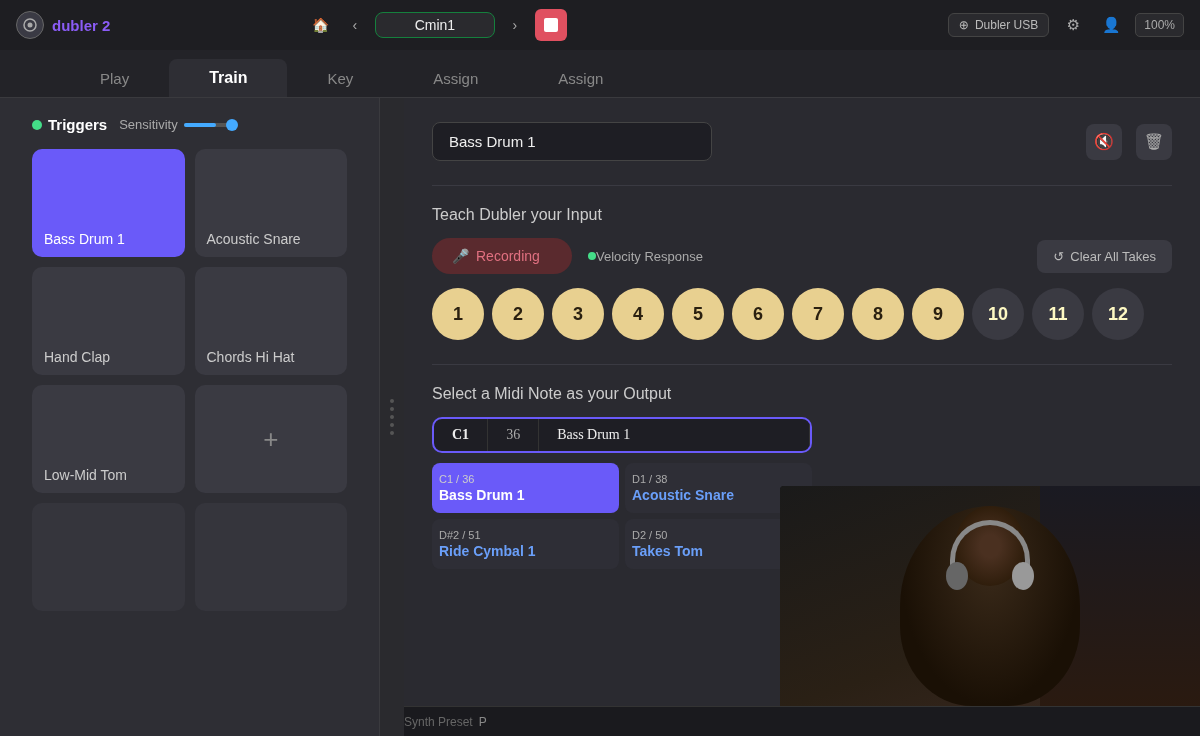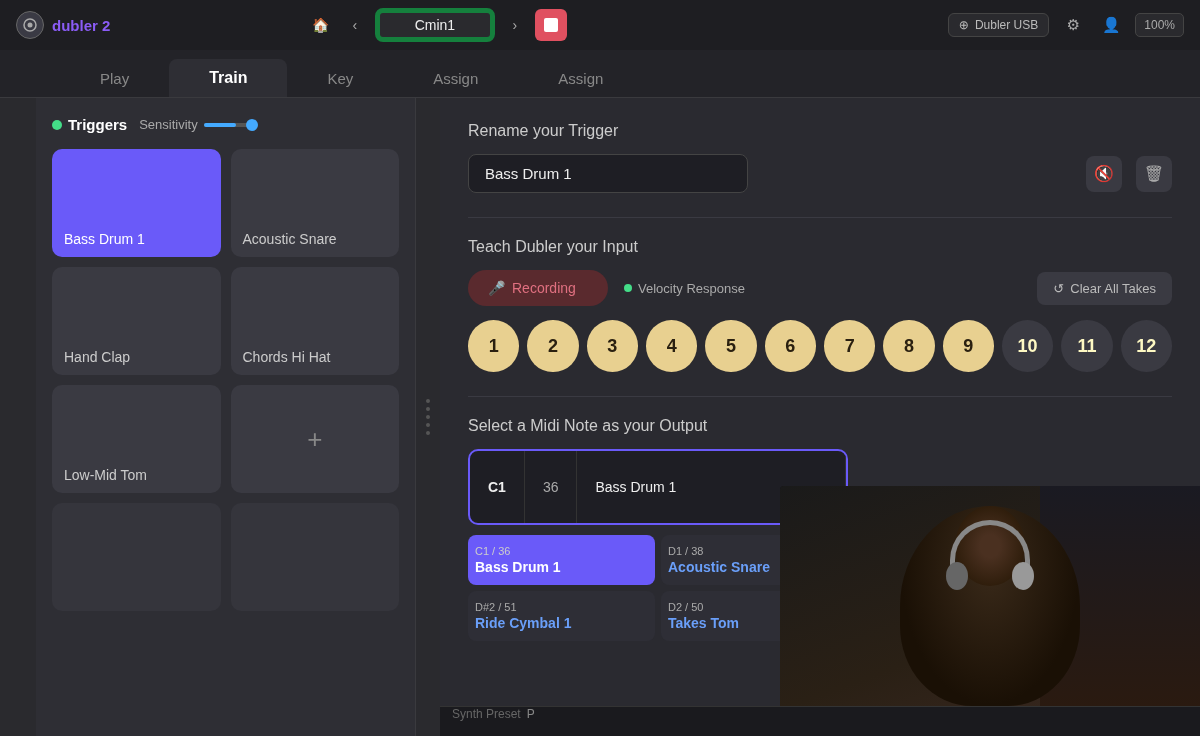--- a/index.html
+++ b/index.html
@@ -45,21 +45,21 @@
       margin-right: auto;
     }
     .nav-icon-btn {
       width: 28px; height: 28px;
       background: none; border: none; color: #aaa;
       font-size: 14px; cursor: pointer;
       display: flex; align-items: center; justify-content: center;
     }
     .project-name-bar {
       background: #2a2a2e;
-      border: 5px solid #15803d;
+      border: 1px solid #15803d;
       border-radius: 8px;
       padding: 4px 14px;
       font-size: 14px; color: #eee;
       min-width: 120px; text-align: center;
     }
     .record-btn {
       width: 32px; height: 32px;
       background: #e05060;
       border-radius: 6px;
       display: flex; align-items: center; justify-content: center;
@@ -120,25 +120,24 @@
     
     .main {
       display: flex;
       height: calc(736px - 50px - 48px);
     }
 
     
     .sidebar {
       width: 380px;
       background: #2e2e34;
-      padding: 18px 16px;
+      padding: 18px 32px;
       border-right: 1px solid #3a3a3e;
       overflow: hidden;
       flex-shrink: 0;
-      margin-left: 36px;
     }
     .sidebar-header {
       display: flex;
       align-items: center;
       gap: 12px;
       margin-bottom: 16px;
     }
     .triggers-label {
       display: flex; align-items: center; gap: 6px;
       font-size: 15px; font-weight: 600; color: #fff;
@@ -268,21 +267,21 @@
       cursor: pointer;
       display: flex; align-items: center; gap: 8px;
       min-width: 140px;
     }
     .rec-icon {
       width: 16px; height: 16px;
       
       font-size: 14px;
     }
     .velocity-row {
-      display: flex; align-items: center; gap: 6px;
+      display: flex; align-items: center; 
       font-size: 13px; color: #aaa;
     }
     .vel-dot {
       width: 8px; height: 8px;
       border-radius: 50%;
       background: #44dd88;
     }
     .clear-all-btn {
       margin-left: auto;
       background: #3a3a42;
@@ -319,23 +318,24 @@
       display: flex; align-items: center;
       background: #1e1e24;
       border: 2px solid #6a5af9;
       border-radius: 10px;
       padding: 0;
       overflow: hidden;
       width: 380px;
       margin-top: 12px;
     }
     .midi-cell {
-      padding: 28px 18px;
+      padding: 8px 18px;
       font-size: 14px; color: #bbb;
       border-right: 1px solid #333;
+      font-family: Liberation Serif, serif;
     }
     .midi-cell.note { font-weight: 600; color: #eee; }
     .midi-cell.num { color: #aaa; }
     .midi-cell.name { color: #eee; flex: 1; }
 
     
     .midi-grid {
       display: grid;
       grid-template-columns: 1fr 1fr;
       gap: 6px;
@@ -419,22 +419,22 @@
       top: 0; right: 0;
       width: 160px; height: 100%;
       background: linear-gradient(180deg, #1a1a22 0%, #2a1a10 100%);
     }
 
     
     .bottom-bar {
       height: 30px;
       background: #1a1a1e;
       border-top: 1px solid #333;
-      display: flex; 
-      padding: 0 12px;
+      display: flex; align-items: center;
+      padding: 0 0;
       font-size: 12px; color: #666;
       position: absolute; bottom: 0; left: 0; right: 0;
     }
 
     .divider-line {
       width: 100%; height: 1px;
       background: #3a3a42;
       margin: 20px 0;
     }
   </style>
@@ -513,21 +513,20 @@
   <div class="side-dots">
     <div class="dot-line"></div>
     <div class="dot-line"></div>
     <div class="dot-line"></div>
     <div class="dot-line"></div>
     <div class="dot-line"></div>
   </div>
 
   <div class="content">
 
-    <div class="section-title">Rename your Trigger</div>
     <div class="trigger-name-row">
       <input class="trigger-name-input" type="text" value="Bass Drum 1" style="">
       <div class="name-row-spacer"></div>
       <button class="icon-btn" title="Mute">
         <span>🔇</span>
       </button>
       <button class="icon-btn" title="Delete">
         <span>🗑</span>
       </button>
     </div>

